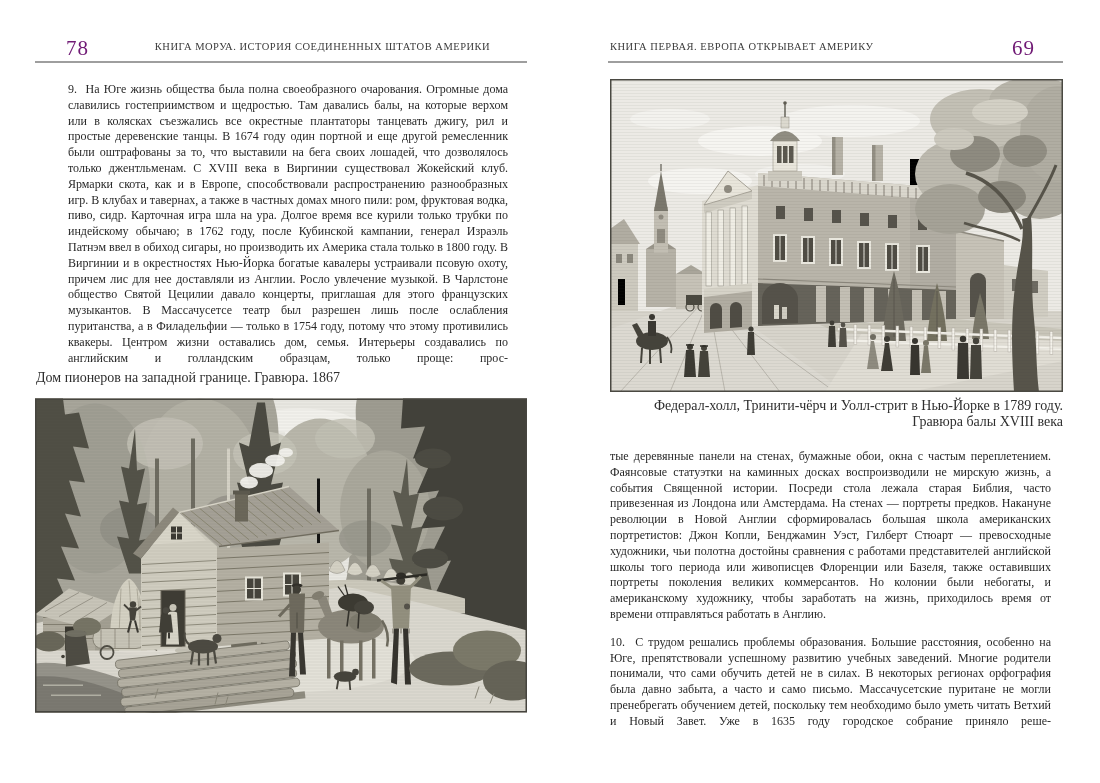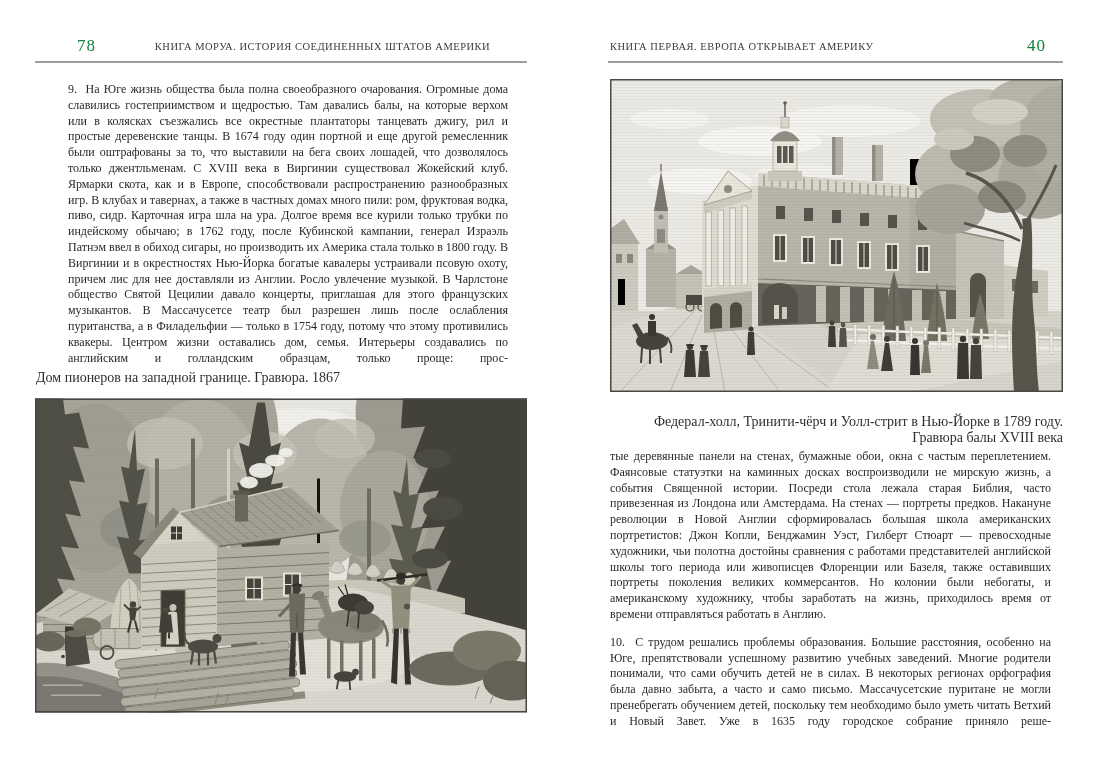--- a/index.html
+++ b/index.html
@@ -1,19 +1,19 @@
 <!DOCTYPE html>
 <html><head>
 <meta charset="utf-8">
 <style>
   html,body{margin:0;padding:0;background:#ffffff;}
   #spread{position:relative;width:1100px;height:783px;background:#ffffff;overflow:hidden;
           font-family:"Liberation Serif","DejaVu Serif",serif;color:#2a2a2a;}
   .abs{position:absolute;}
-  .pagenum{font-size:17px;color:#15803d;letter-spacing:1px;margin-left:11px;}
+  .pagenum{font-size:21px;color:#701a75;letter-spacing:1px;}
   .runhead{font-size:10.5px;letter-spacing:0.5px;color:#3a3a3a;white-space:nowrap;}
   .rule{height:2px;background:#9e9e9e;}
   .body-col{font-size:12px;line-height:15.8px;text-align:justify;color:#282828;}
   .body-col p{margin:12px;}
   .body-col p.gap{margin-top:9px;}
   .jlast{text-align-last:justify;}
   .caption{font-size:14px;color:#2e2e2e;line-height:16px;}
   .caption.right{text-align:right;}
   figure{margin:0;padding:0;}
   figure svg{display:block;}
@@ -321,21 +321,21 @@
           <path d="M180,306 l3,-12 M190,308 l3,-10 M440,300 l4,-12 M455,305 l4,-10 M120,300 l3,-10" stroke="#8a8779" stroke-width="1"></path>
         </g>
         <rect x="0" y="0" width="492" height="314" fill="url(#engtexL)" opacity="0.07"></rect>
         <rect x="0.75" y="0.75" width="490.5" height="312.5" fill="none" stroke="#46453f" stroke-width="1.5"></rect>
       </svg>
     </figure>
   </section>
 
   <section>
     <div class="abs runhead" style="left:610px;top:41px;text-align:center;">КНИГА ПЕРВАЯ. ЕВРОПА ОТКРЫВАЕТ АМЕРИКУ</div>
-    <div class="abs pagenum" style="left:990px;top:36px;width:45px;text-align:right;">40</div>
+    <div class="abs pagenum" style="left:990px;top:36px;width:45px;text-align:right;">69</div>
     <div class="abs rule" style="left:608px;top:61px;width:455px;"></div>
 
     <figure class="abs" style="left:610px;top:79px;" aria-label="federal-hall-trinity-church-wall-street-engraving">
       <svg width="453" height="313" viewBox="0 0 453 313">
         <defs>
           <pattern id="engtexR" width="4" height="3" patternUnits="userSpaceOnUse">
             <rect width="4" height="1" y="2" fill="#3c3b35"></rect>
           </pattern>
         </defs>
 
@@ -615,21 +615,21 @@
               <polygon points="348,264 358,264 359,300 347,300" fill="#3a3832"></polygon>
             <circle cx="366" cy="262" r="3.2" fill="#45433b"></circle>
               <polygon points="361,266 371,266 372,300 360,300" fill="#45433b"></polygon>
           </g>
         </g>
         <rect x="0" y="0" width="453" height="313" fill="url(#engtexR)" opacity="0.06"></rect>
         <rect x="0.75" y="0.75" width="451.5" height="311.5" fill="none" stroke="#4a4942" stroke-width="1.5"></rect>
       </svg>
     </figure>
 
-    <div class="abs caption right" style="left:598px;top:398px;width:465px;margin-top:16px;">
+    <div class="abs caption right" style="left:598px;top:398px;width:465px;">
       <div>Федерал-холл, Тринити-чёрч и Уолл-стрит в Нью-Йорке в 1789 году.</div>
       <div>Гравюра балы XVIII века</div>
     </div>
 
     <div class="abs body-col" style="left:598px;top:437px;width:465px;">
       <p>тые деревянные панели на стенах, бумажные обои, окна с частым переплетением. Фаянсовые статуэтки на каминных досках воспроизводили не мирскую жизнь, а события Священной истории. Посреди стола лежала старая Библия, часто привезенная из Лондона или Амстердама. На стенах — портреты предков. Накануне революции в Новой Англии сформировалась большая школа американских портретистов: Джон Копли, Бенджамин Уэст, Гилберт Стюарт — превосходные художники, чьи полотна достойны сравнения с работами представителей английской школы того периода или живописцев Флоренции или Базеля, также оставивших портреты поколения великих коммерсантов. Но колонии были небогаты, и американскому художнику, чтобы заработать на жизнь, приходилось время от времени отправляться работать в Англию.</p>
       <p class="gap jlast">10.&nbsp; С трудом решались проблемы образования. Большие расстояния, особенно на Юге, препятствовали успешному развитию учебных заведений. Многие родители понимали, что сами обучить детей не в силах. В некоторых регионах орфография была давно забыта, а часто и само письмо. Массачусетские пуритане не могли пренебрегать обучением детей, поскольку тем необходимо было уметь читать Ветхий и Новый Завет. Уже в 1635 году городское собрание приняло реше-</p>
     </div>
   </section>
 

